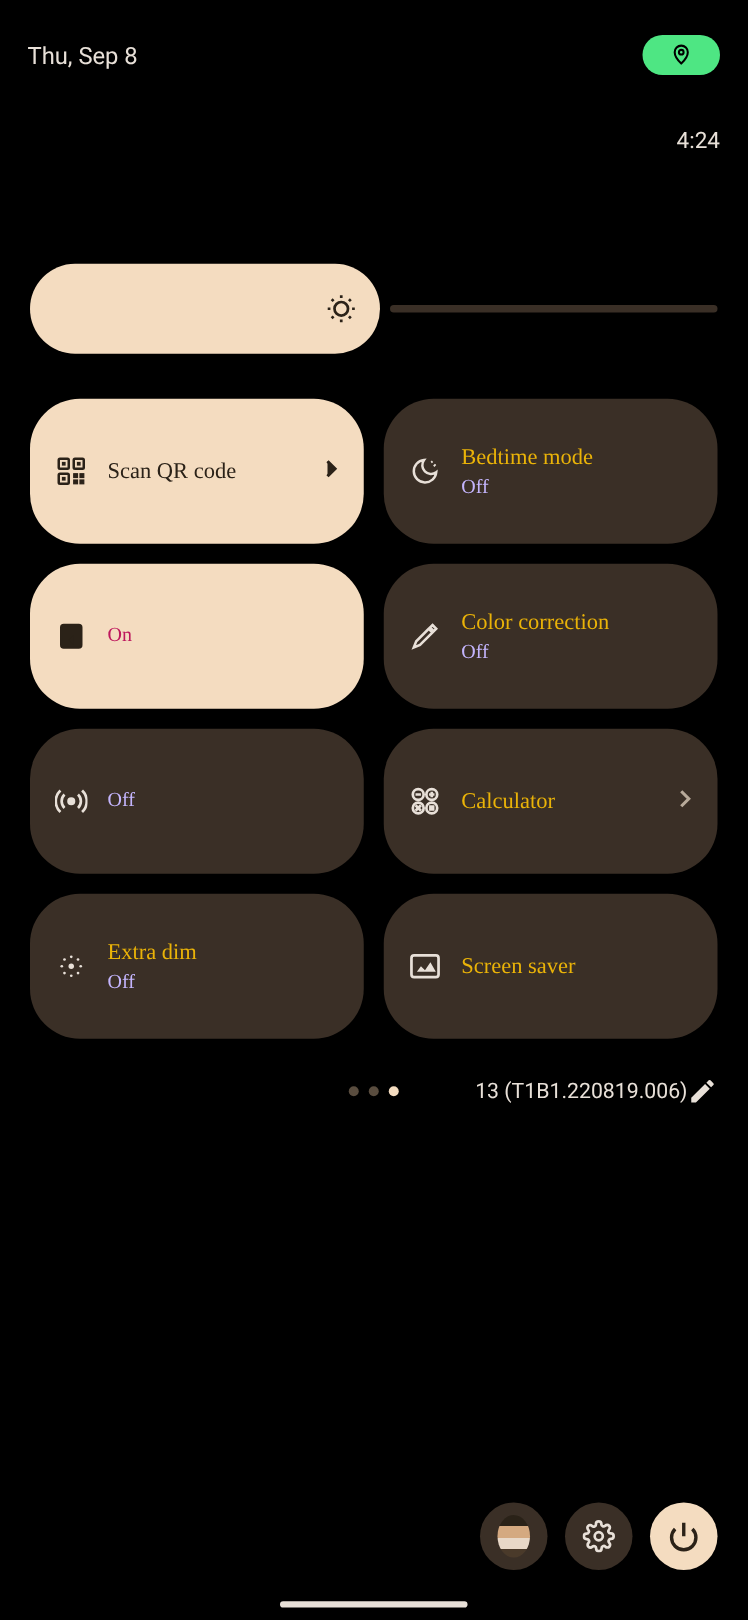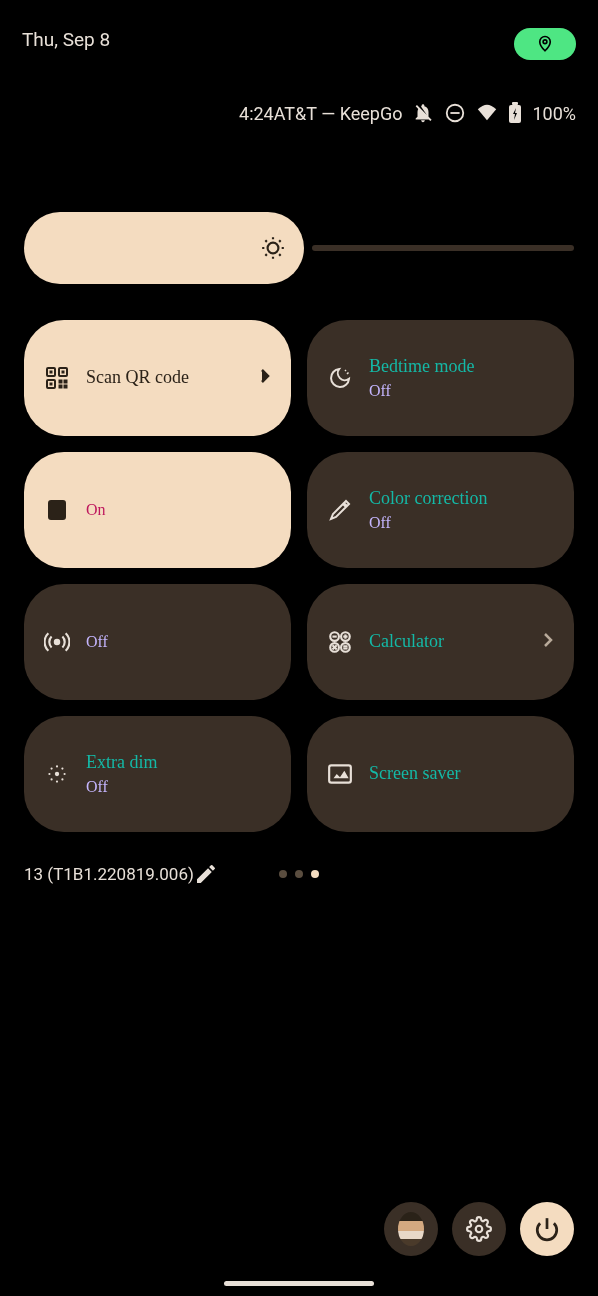--- a/index.html
+++ b/index.html
@@ -10,21 +10,21 @@
     font-family: -apple-system, BlinkMacSystemFont, 'Segoe UI', Roboto, sans-serif;
     color: #e8e0d8;
     position: relative;
     overflow: hidden;
   }
 
   
   .top-bar {
     display: flex;
     justify-content: space-between;
-    align-items: flex-start;
+    align-items: center;
     padding: 28px 22px 0 22px;
   }
   .date-text {
     font-size: 19px;
     font-weight: 400;
     color: #e8e0d8;
   }
   .location-pill {
     background: #4ee683;
     border-radius: 22px;
@@ -104,21 +104,21 @@
   }
   .tile.active {
     background: #f4dcc0;
   }
   .tile.active .tile-title { color: #2b2218; }
   .tile.active .tile-subtitle { color: #be185d; }
   .tile.active svg { stroke: #2b2218; fill: #2b2218; }
   .tile.inactive {
     background: #3a2f26;
   }
-  .tile.inactive .tile-title { color: #14b8a6; }
+  .tile.inactive .tile-title { color: #eab308; }
   .tile.inactive .tile-subtitle { color: #c4b5fd; }
   .tile-icon {
     width: 26px;
     height: 26px;
     flex-shrink: 0;
     display: flex;
     align-items: center;
     justify-content: center;
   }
   .tile-text {
@@ -137,21 +137,21 @@
     line-height: 1.2;
   }
   .tile-chevron {
     flex-shrink: 0;
   }
 
   
   .build-row {
     display: flex;
     align-items: center;
-    justify-content: flex-start;
+    justify-content: flex-end;
     padding: 0 24px;
     margin-top: 30px;
   }
   .build-text {
     font-size: 17px;
     color: #e8e0d8;
   }
   .page-dots {
     display: flex;
     gap: 8px;
@@ -228,39 +228,20 @@
   <div class="location-pill">
     <svg width="18" height="20" viewBox="0 0 24 24" fill="none" stroke="#000" stroke-width="2.2">
       <path d="M12 21s-7-6.5-7-12a7 7 0 1 1 14 0c0 5.5-7 12-7 12z"></path>
       <circle cx="12" cy="9" r="2.5"></circle>
     </svg>
   </div>
 </div>
 
 <div class="status-bar">
   <div class="time-text">4:24</div>
-  <div class="status-right">
-    <span class="carrier-text">AT&amp;T — KeepGo</span>
-    <svg width="22" height="22" viewBox="0 0 24 24" fill="#e8e0d8">
-      <path d="M12 22c1.1 0 2-.9 2-2h-4c0 1.1.9 2 2 2zm6-11c0-3.07-1.64-5.64-4.5-6.32V4c0-.83-.67-1.5-1.5-1.5s-1.5.67-1.5 1.5v.68c-.24.06-.47.15-.69.23L18.88 18H20l-2-2v-5zM5.41 3.35L4 4.76l2.81 2.81C6.29 8.57 6 9.74 6 11v5l-2 2v1h14.24l1.74 1.74 1.41-1.41L5.41 3.35z"></path>
-    </svg>
-    <svg width="22" height="22" viewBox="0 0 24 24" fill="none" stroke="#e8e0d8" stroke-width="2">
-      <circle cx="12" cy="12" r="9"></circle>
-      <line x1="7" y1="12" x2="17" y2="12"></line>
-    </svg>
-    <svg width="22" height="20" viewBox="0 0 24 20" fill="#e8e0d8">
-      <path d="M12 18 L2 6 C5 3 9 1 12 1 C15 1 19 3 22 6 Z"></path>
-    </svg>
-    <svg width="14" height="22" viewBox="0 0 14 22" fill="#e8e0d8">
-      <rect x="1" y="3" width="12" height="18" rx="2"></rect>
-      <rect x="4" y="0" width="6" height="3" rx="1"></rect>
-      <path d="M8 6 L5 12 L7 12 L6 18 L9 11 L7 11 Z" fill="#000"></path>
-    </svg>
-    <span class="carrier-text">100%</span>
-  </div>
 </div>
 
 <div class="brightness-container">
   <div class="brightness-slider">
     <svg width="26" height="26" viewBox="0 0 24 24" fill="none" stroke="#2b2218" stroke-width="2">
       <circle cx="12" cy="12" r="5"></circle>
       <path d="M12 2v2M12 20v2M4.93 4.93l1.41 1.41M17.66 17.66l1.41 1.41M2 12h2M20 12h2M4.93 19.07l1.41-1.41M17.66 6.34l1.41-1.41"></path>
     </svg>
   </div>
   <div class="brightness-track"></div>

